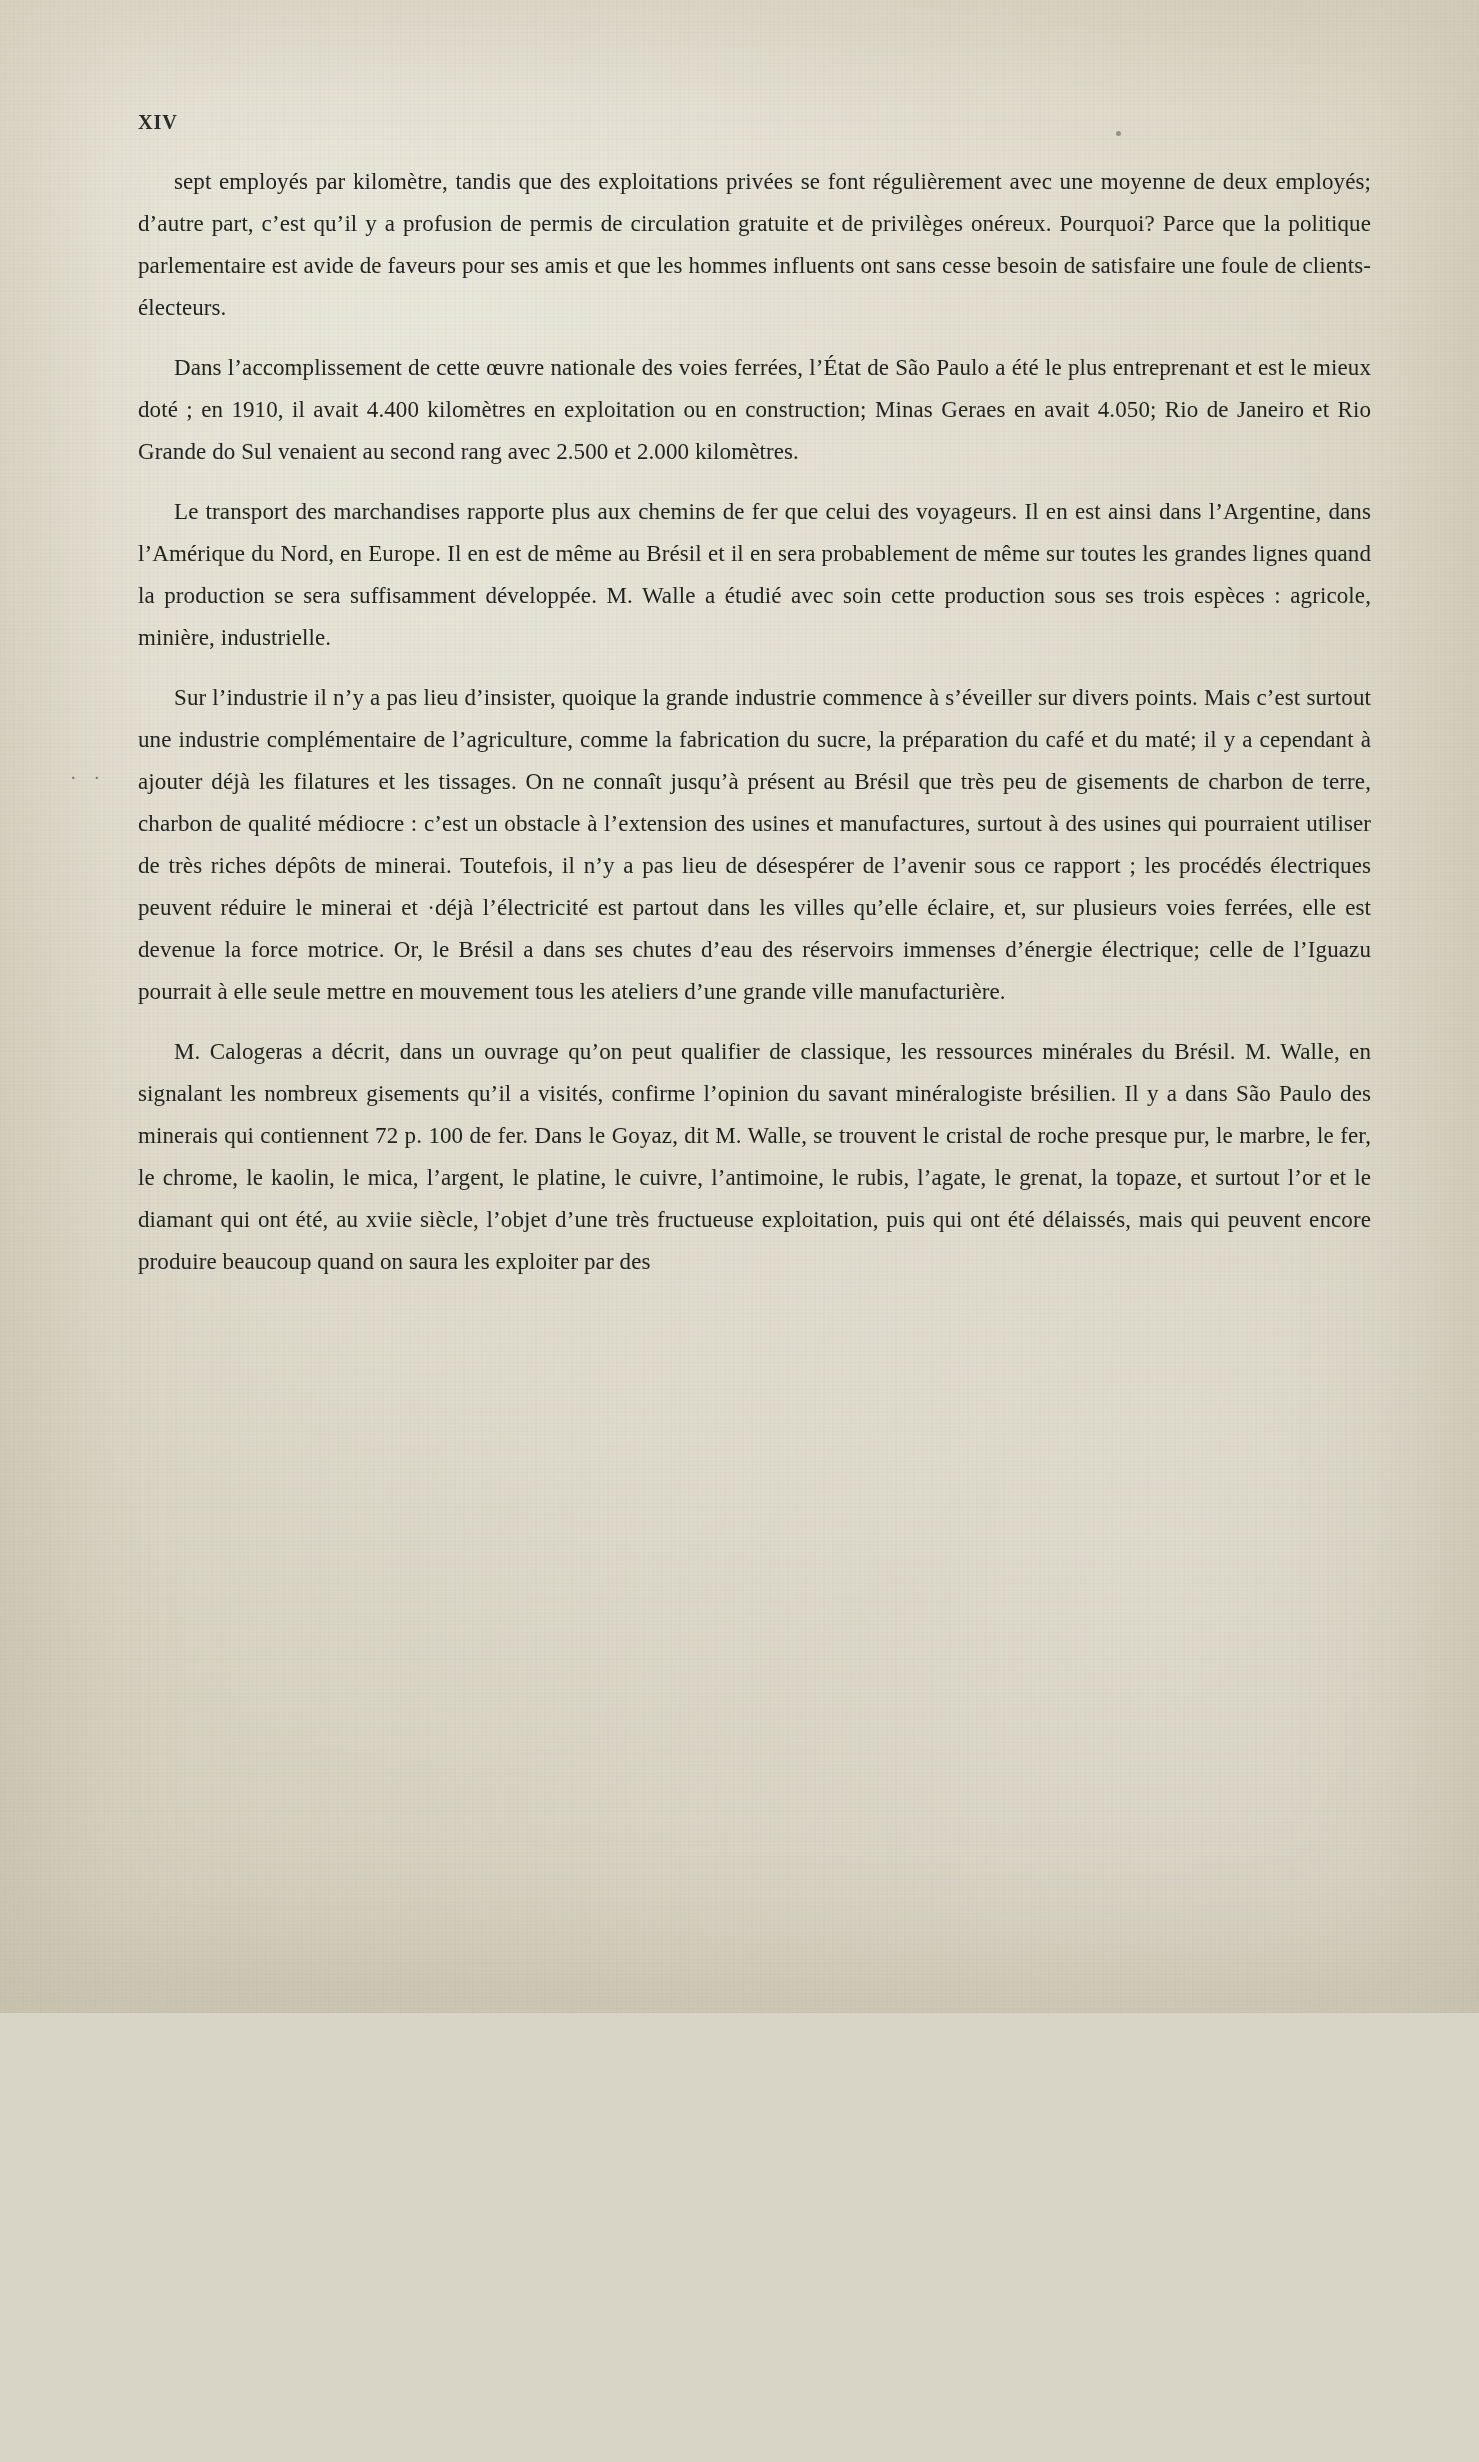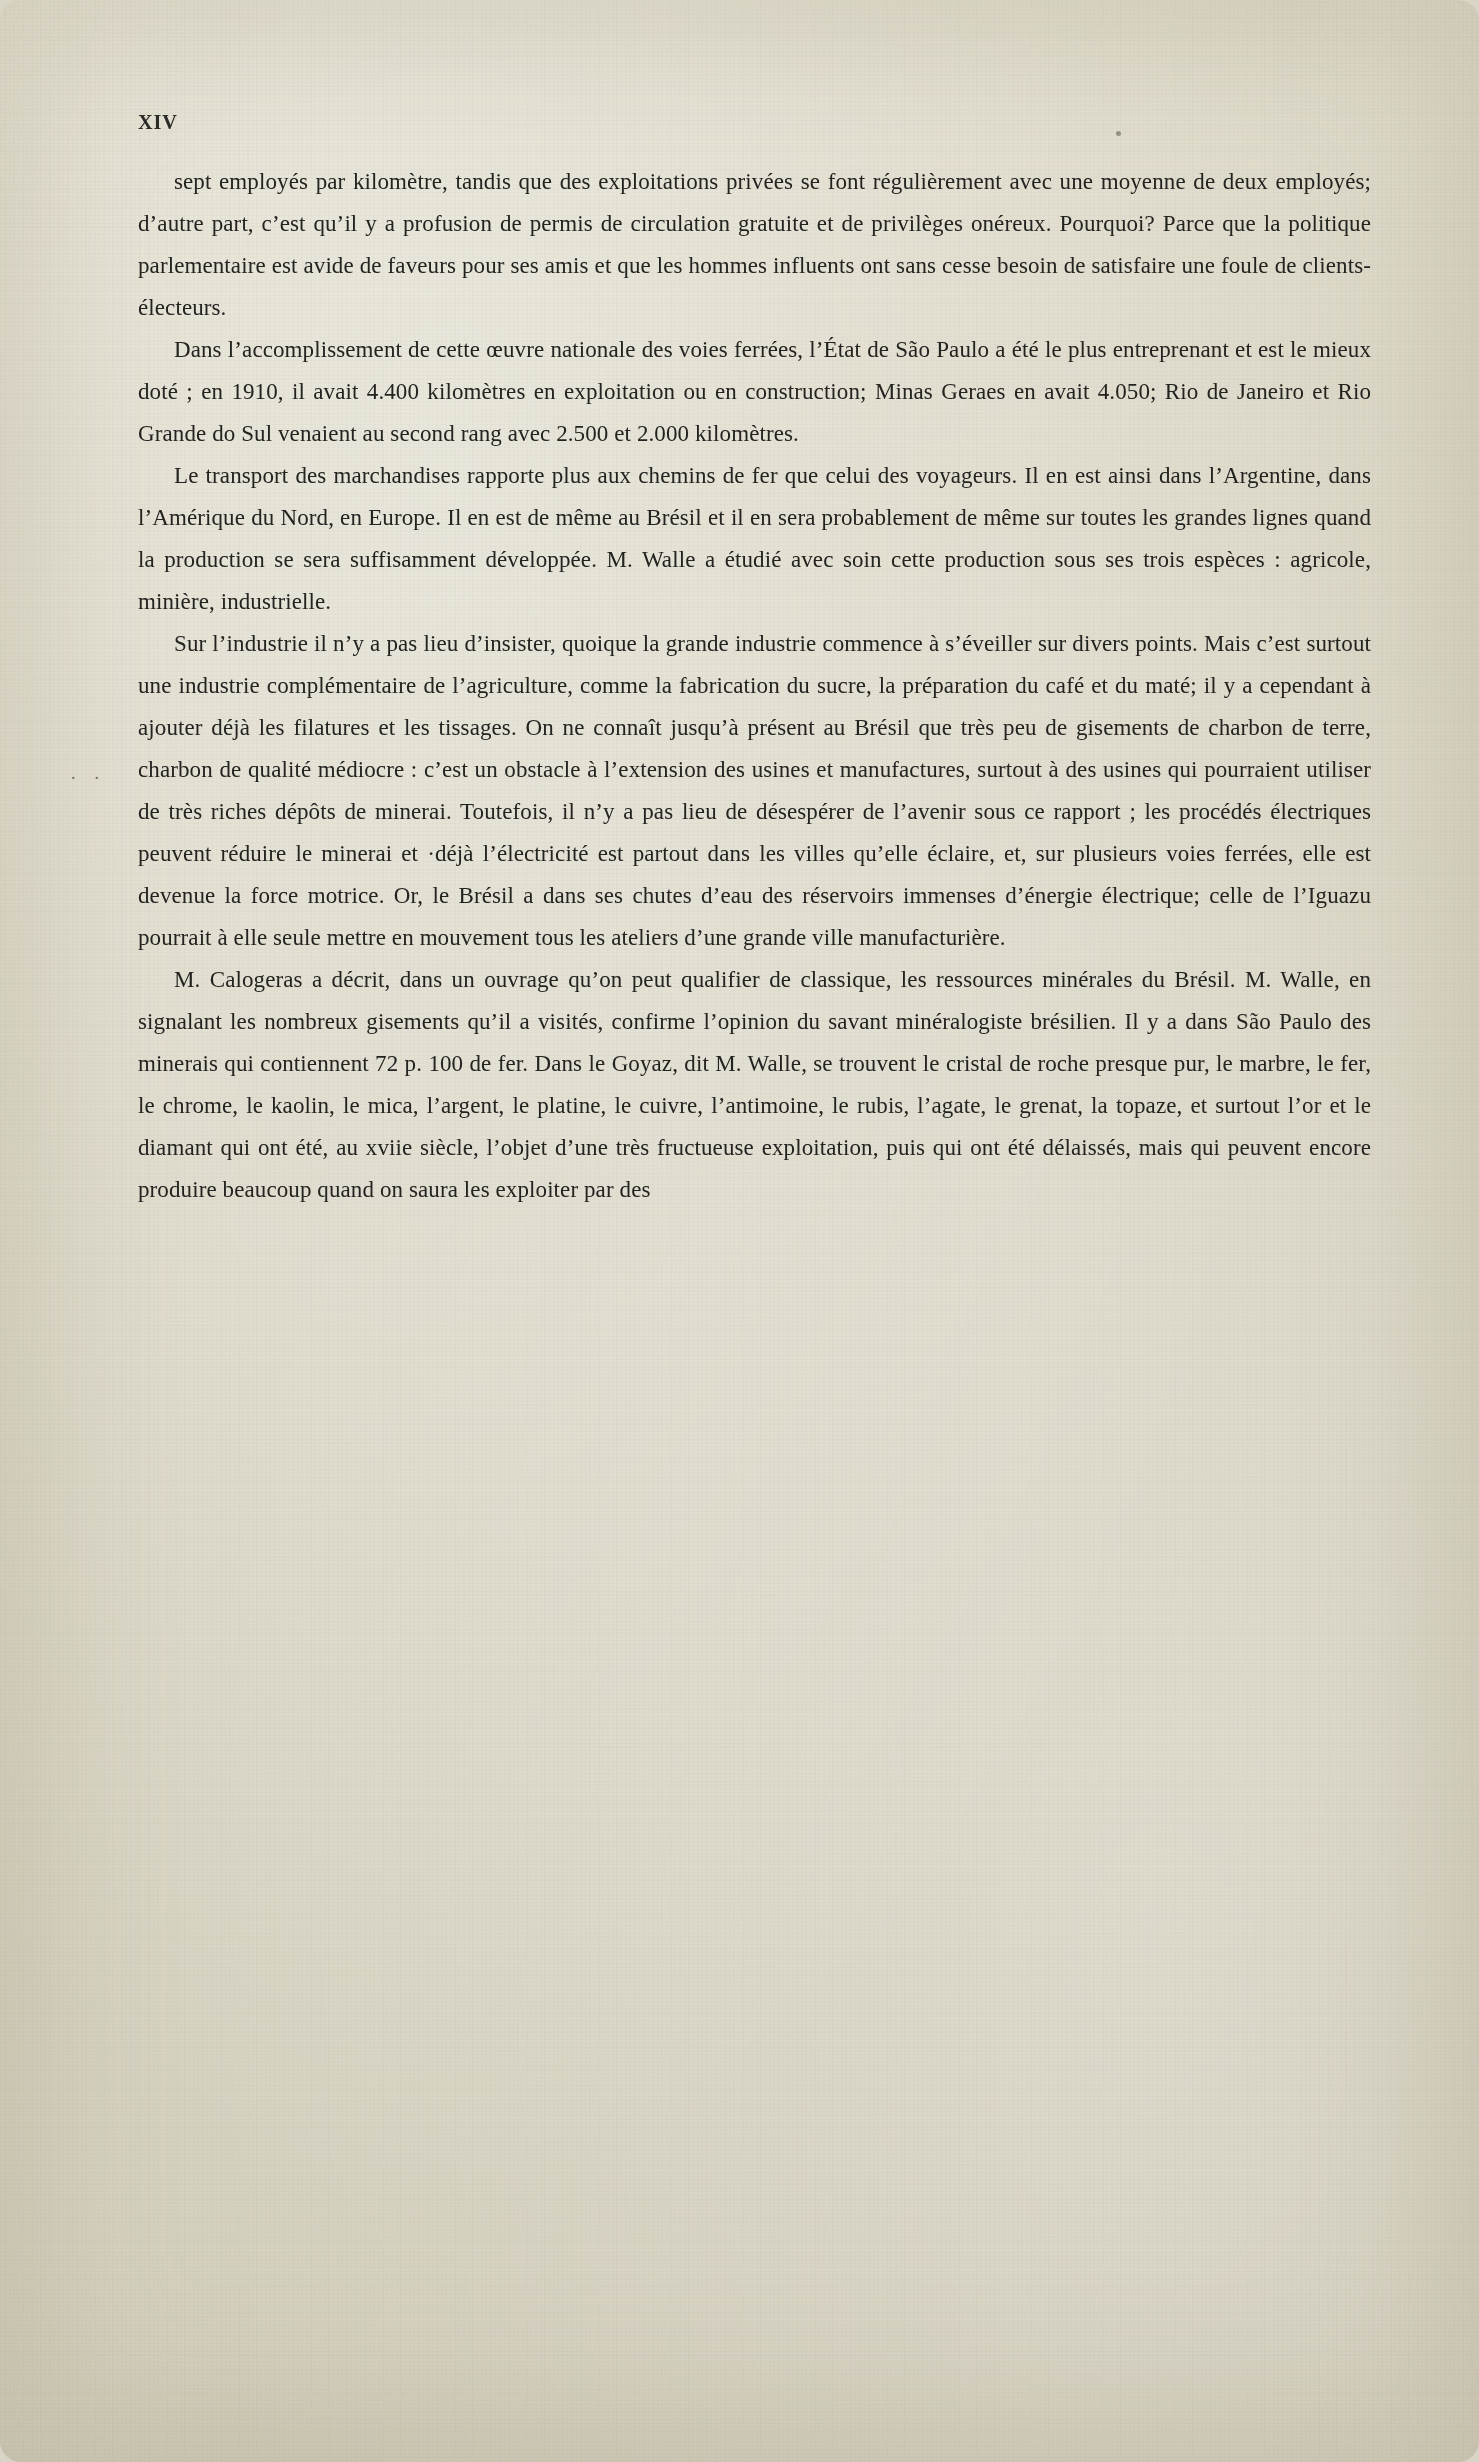--- a/index.html
+++ b/index.html
@@ -9,28 +9,27 @@
   }
   body {
     width: 1479px;
     height: 2462px;
     font-family: "Liberation Serif", serif;
     background: #d9d5c6;
   }
   .page {
     position: relative;
     width: 1479px;
-    height: 2462px;
+    height: 2013px;
     box-sizing: border-box;
     background:
       radial-gradient(ellipse at 30% 20%, rgba(255,255,255,0.30), rgba(255,255,255,0) 62%),
       radial-gradient(ellipse at 78% 78%, rgba(255,255,255,0.22), rgba(255,255,255,0) 60%),
       linear-gradient(160deg, #e3dfd0 0%, #dcd8c8 38%, #d6d2c1 72%, #cfcab8 100%);
     overflow: hidden;
-    border-radius: 21px;
   }
   .grain {
     position: absolute;
     inset: 0;
     pointer-events: none;
     background:
       repeating-linear-gradient(0deg, rgba(120,110,85,0.035) 0px, rgba(120,110,85,0.035) 0.8px, rgba(255,255,255,0) 1.5px, rgba(255,255,255,0) 3.8px),
       repeating-linear-gradient(90deg, rgba(120,110,85,0.030) 0px, rgba(120,110,85,0.030) 0.8px, rgba(255,255,255,0) 1.5px, rgba(255,255,255,0) 4.5px);
     opacity: 0.85;
   }
@@ -97,21 +96,21 @@
     font-size: 23px;
     line-height: 42px;
     color: #232320;
     text-align: justify;
     text-justify: inter-word;
     text-indent: 36px;
     letter-spacing: 0.1px;
     -webkit-font-smoothing: antialiased;
   }
   p.para + p.para {
-    margin-top: 0;
+    margin-top: 18px;
   }
 </style>
 </head>
 <body>
 
 <div class="page">
   <div class="grain"></div>
   <div class="vignette"></div>
 
   <div class="content">

